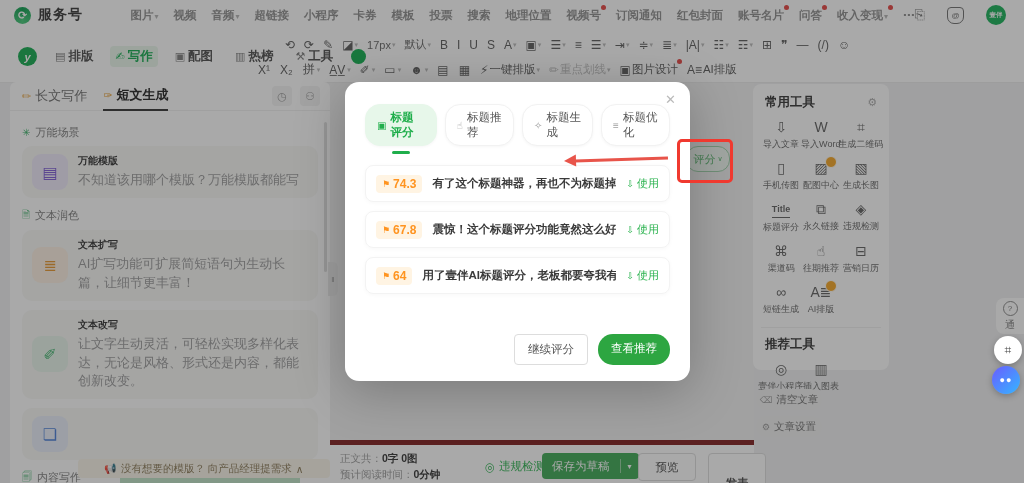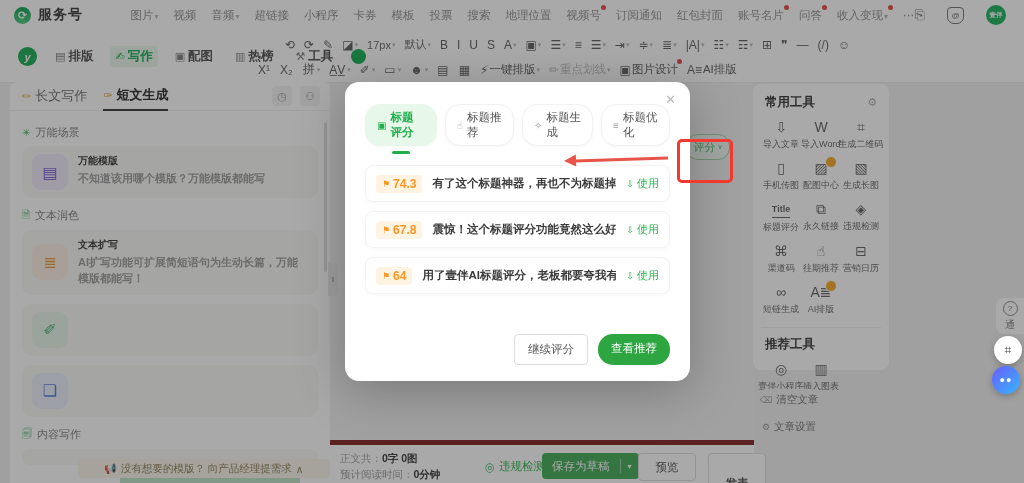--- a/index.html
+++ b/index.html
@@ -4,21 +4,21 @@
 <style>
   html,body{margin:0;padding:0;background:#e8e8e8;}
   #screen{position:relative;width:1024px;height:483px;overflow:hidden;background:#f0f1f2;
     font-family:"Liberation Sans","DejaVu Sans",sans-serif;-webkit-font-smoothing:antialiased;}
   .abs{position:absolute;}
   
   .topbar{left:0;top:0;width:1024px;height:30px;background:#fff;border-bottom:1px solid #f1f1f1;display:flex;align-items:center;z-index:1;}
   .logo-wrap{display:flex;align-items:center;gap:7px;padding-left:14px;width:200px;}
   .logo-circle{width:17px;height:17px;border-radius:50%;background:conic-gradient(#0b9d4e,#45c878,#0b9d4e);color:#fff;font-size:11px;display:flex;align-items:center;justify-content:center;font-weight:bold;}
   .logo-text{font-size:14px;font-weight:bold;color:#353535;letter-spacing:1px;}
-  .topmenu{display:flex;align-items:center;gap:15px;font-size:11.5px;color:#8d8d8d;margin-left:28px;}
+  .topmenu{display:flex;align-items:center;gap:15px;font-size:11.5px;color:#8d8d8d;margin-left:28px;font-weight:bold;}
   .topmenu .mi{position:relative;cursor:pointer;white-space:nowrap;}
   .mi .caret{font-size:8px;color:#b5b5b5;margin-left:1px;}
   .mi .reddot{position:absolute;top:-3px;right:-5px;width:5px;height:5px;border-radius:50%;background:#e64340;}
   .top-icons{margin-left:auto;display:flex;align-items:center;gap:22px;padding-right:18px;}
   .hicon{font-size:13px;color:#6f6f6f;}
   .shield-at{width:15px;height:15px;border:1.2px solid #6f6f6f;border-radius:4px 4px 7px 7px;font-size:8px;color:#6f6f6f;display:flex;align-items:center;justify-content:center;}
   .avatar{width:20px;height:20px;border-radius:50%;background:#16b157;color:#fff;font-size:6.5px;display:flex;align-items:center;justify-content:center;font-weight:bold;}
   
   .toolbar{left:0;top:30px;width:1024px;height:52px;background:#fff;border-bottom:1px solid #ececec;z-index:1;}
   .tb-row{position:absolute;display:flex;align-items:center;gap:9px;color:#5a5a5a;}
@@ -49,21 +49,21 @@
   .lp-tab.active{color:#222;font-weight:bold;border-bottom:2px solid #333;}
   .lp-hicons{margin-left:auto;display:flex;align-items:center;gap:8px;color:#9a9a9a;}
   .lp-hicons .btn{width:20px;height:20px;border-radius:4px;background:#f4f4f4;display:flex;align-items:center;justify-content:center;font-size:11px;cursor:pointer;}
   .lp-body{padding:8px 12px 0 12px;}
   .sec-label{display:flex;align-items:center;gap:5px;font-size:11px;color:#7d7d7d;margin:6px 0 6px 0;}
   .sec-label .g{font-size:10px;color:#3cb26a;}
   .card{background:#f8f8f6;border-radius:10px;padding:8px 10px;display:flex;gap:10px;margin-bottom:9px;cursor:pointer;}
   .card-icon{flex:0 0 36px;width:36px;height:36px;border-radius:9px;display:flex;align-items:center;justify-content:center;font-size:16px;align-self:center;}
   .card-main{flex:1;min-width:0;}
   .card-title{font-size:10px;font-weight:bold;color:#333;margin-bottom:3px;}
-  .card-desc{font-size:11px;color:#9a9a9a;line-height:1.45;font-weight:bold;}
+  .card-desc{font-size:13px;color:#9a9a9a;line-height:1.45;}
   .lp-scroll{position:absolute;right:3px;top:40px;width:3px;height:150px;background:#dedede;border-radius:2px;}
   .collapse-tab{left:328px;top:262px;width:10px;height:34px;background:#ececec;border-radius:0 5px 5px 0;display:flex;align-items:center;justify-content:center;font-size:8px;color:#9a9a9a;z-index:1;}
   .lp-tip{left:78px;top:459px;width:252px;height:19px;background:#faf6ea;border-radius:4px;display:flex;align-items:center;justify-content:center;gap:4px;font-size:10.5px;color:#8b7a58;z-index:1;}
   .lp-tip .g{color:#e0a23c;font-size:10px;}
   .green-strip{left:120px;top:478px;width:180px;height:5px;background:#bfe3c6;z-index:1;}
   
   .editor{left:330px;top:82px;width:424px;height:401px;background:#f2f2f2;z-index:0;}
   .bottombar{left:330px;top:440px;width:424px;height:43px;background:#fff;border-top:5px solid #7f1d1d;z-index:1;}
   .stats{position:absolute;left:10px;top:6px;font-size:10.5px;color:#9b9b9b;line-height:1.5;}
   .stats b{color:#333;font-weight:bold;}
@@ -110,21 +110,21 @@
   .mrow{height:35px;border:1px solid #f3f3f3;border-radius:8px;display:flex;align-items:center;padding:0 10px;gap:10px;box-shadow:0 1px 4px rgba(0,0,0,.03);}
   .score-badge{display:flex;align-items:center;gap:3px;background:#fff4e3;border-radius:4px;padding:2px 6px;font-size:12px;font-weight:bold;color:#ff9420;}
   .score-badge .flag{font-size:9px;}
   .mrow-title{flex:1;font-size:11.5px;color:#3a3a3a;font-weight:bold;white-space:nowrap;overflow:hidden;}
   .use-link{display:flex;align-items:center;gap:3px;font-size:11px;color:#2bb34f;cursor:pointer;white-space:nowrap;}
   .use-link .g{font-size:9px;}
   .modal-footer{position:absolute;right:20px;bottom:16px;display:flex;gap:10px;text-align:center;}
   .btn-continue{border:1px solid #ddd;border-radius:4px;background:#fff;color:#555;font-size:11.5px;padding:7px 13px;cursor:pointer;}
   .btn-view{border-radius:15px;background:#2da641;color:#fff;font-size:11.5px;padding:7px 13px;cursor:pointer;}
   
-  .score-pill{left:686px;top:134px;width:42px;height:24px;border:1px solid #9ed3ab;background:#f2faf4;border-radius:12px;display:flex;align-items:center;justify-content:center;gap:2px;font-size:11px;color:#55b36a;z-index:5;}
+  .score-pill{left:686px;top:146px;width:42px;height:24px;border:1px solid #9ed3ab;background:#f2faf4;border-radius:12px;display:flex;align-items:center;justify-content:center;gap:2px;font-size:11px;color:#55b36a;z-index:5;}
   .score-pill .g{font-size:7px;}
   
   .anno-box{left:677px;top:139px;width:50px;height:38px;border:3px solid #f0392f;border-radius:5px;z-index:30;}
   .anno-arrow{left:575px;top:158px;width:93px;height:3px;background:#e8544a;z-index:30;transform:rotate(-2deg);}
   .anno-arrow::before{content:"";position:absolute;left:-11px;top:-5px;border-top:6.5px solid transparent;border-bottom:6.5px solid transparent;border-right:12px solid #e8544a;}
 </style>
 </head>
 <body>
 
 <div id="screen">
@@ -441,26 +441,30 @@
       <div class="sec-label">
           <span class="g">🗎</span>
           <span>文本润色</span>
         </div>
       <div>
 
           <div class="card">
             <span class="card-icon" style="background: rgb(253, 241, 227); color: rgb(232, 151, 46);">≣</span>
             <span class="card-main">
               <span class="card-title" style="display:block">文本扩写</span>
-              <span class="card-desc" style="display:block">AI扩写功能可扩展简短语句为生动长篇，万能模版都能写！</span>
+              <span class="card-desc" style="display:block">AI扩写功能可扩展简短语句为生动长篇，让细节更丰富！</span>
             </span>
           </div>
 
           <div class="card">
             <span class="card-icon" style="background: rgb(232, 246, 236); color: rgb(60, 178, 106);">✐</span>
+            <span class="card-main">
+              <span class="card-title" style="display:block">文本改写</span>
+              <span class="card-desc" style="display:block">让文字生动灵活，可轻松实现多样化表达，无论是风格、形式还是内容，都能创新改变。</span>
+            </span>
           </div>
 
           <div class="card">
             <span class="card-icon" style="background: rgb(233, 239, 251); color: rgb(74, 125, 216);">❏</span>
           </div>
         </div>
       <div class="sec-label">
           <span class="g">🗐</span>
           <span>内容写作</span>
         </div>

